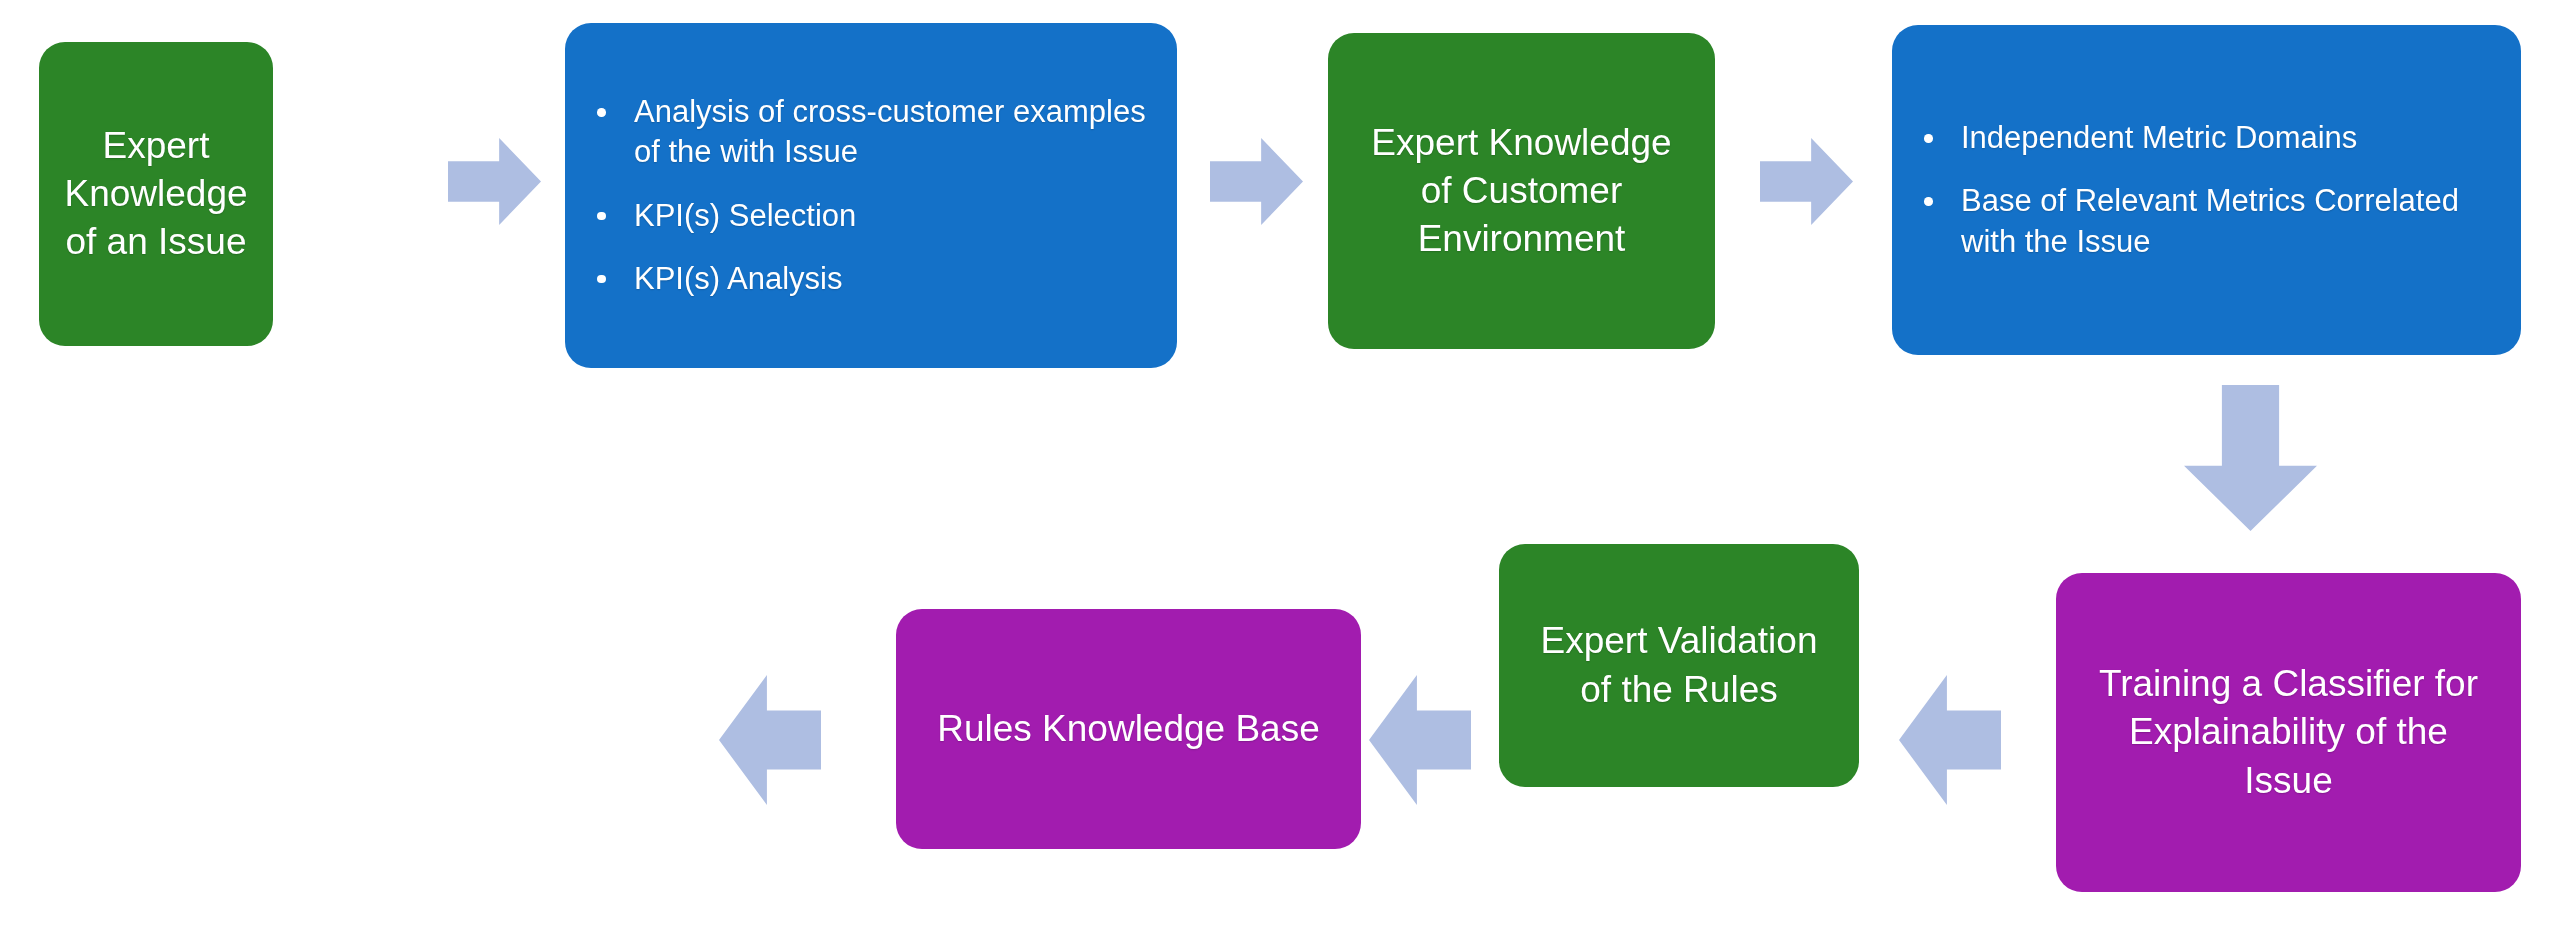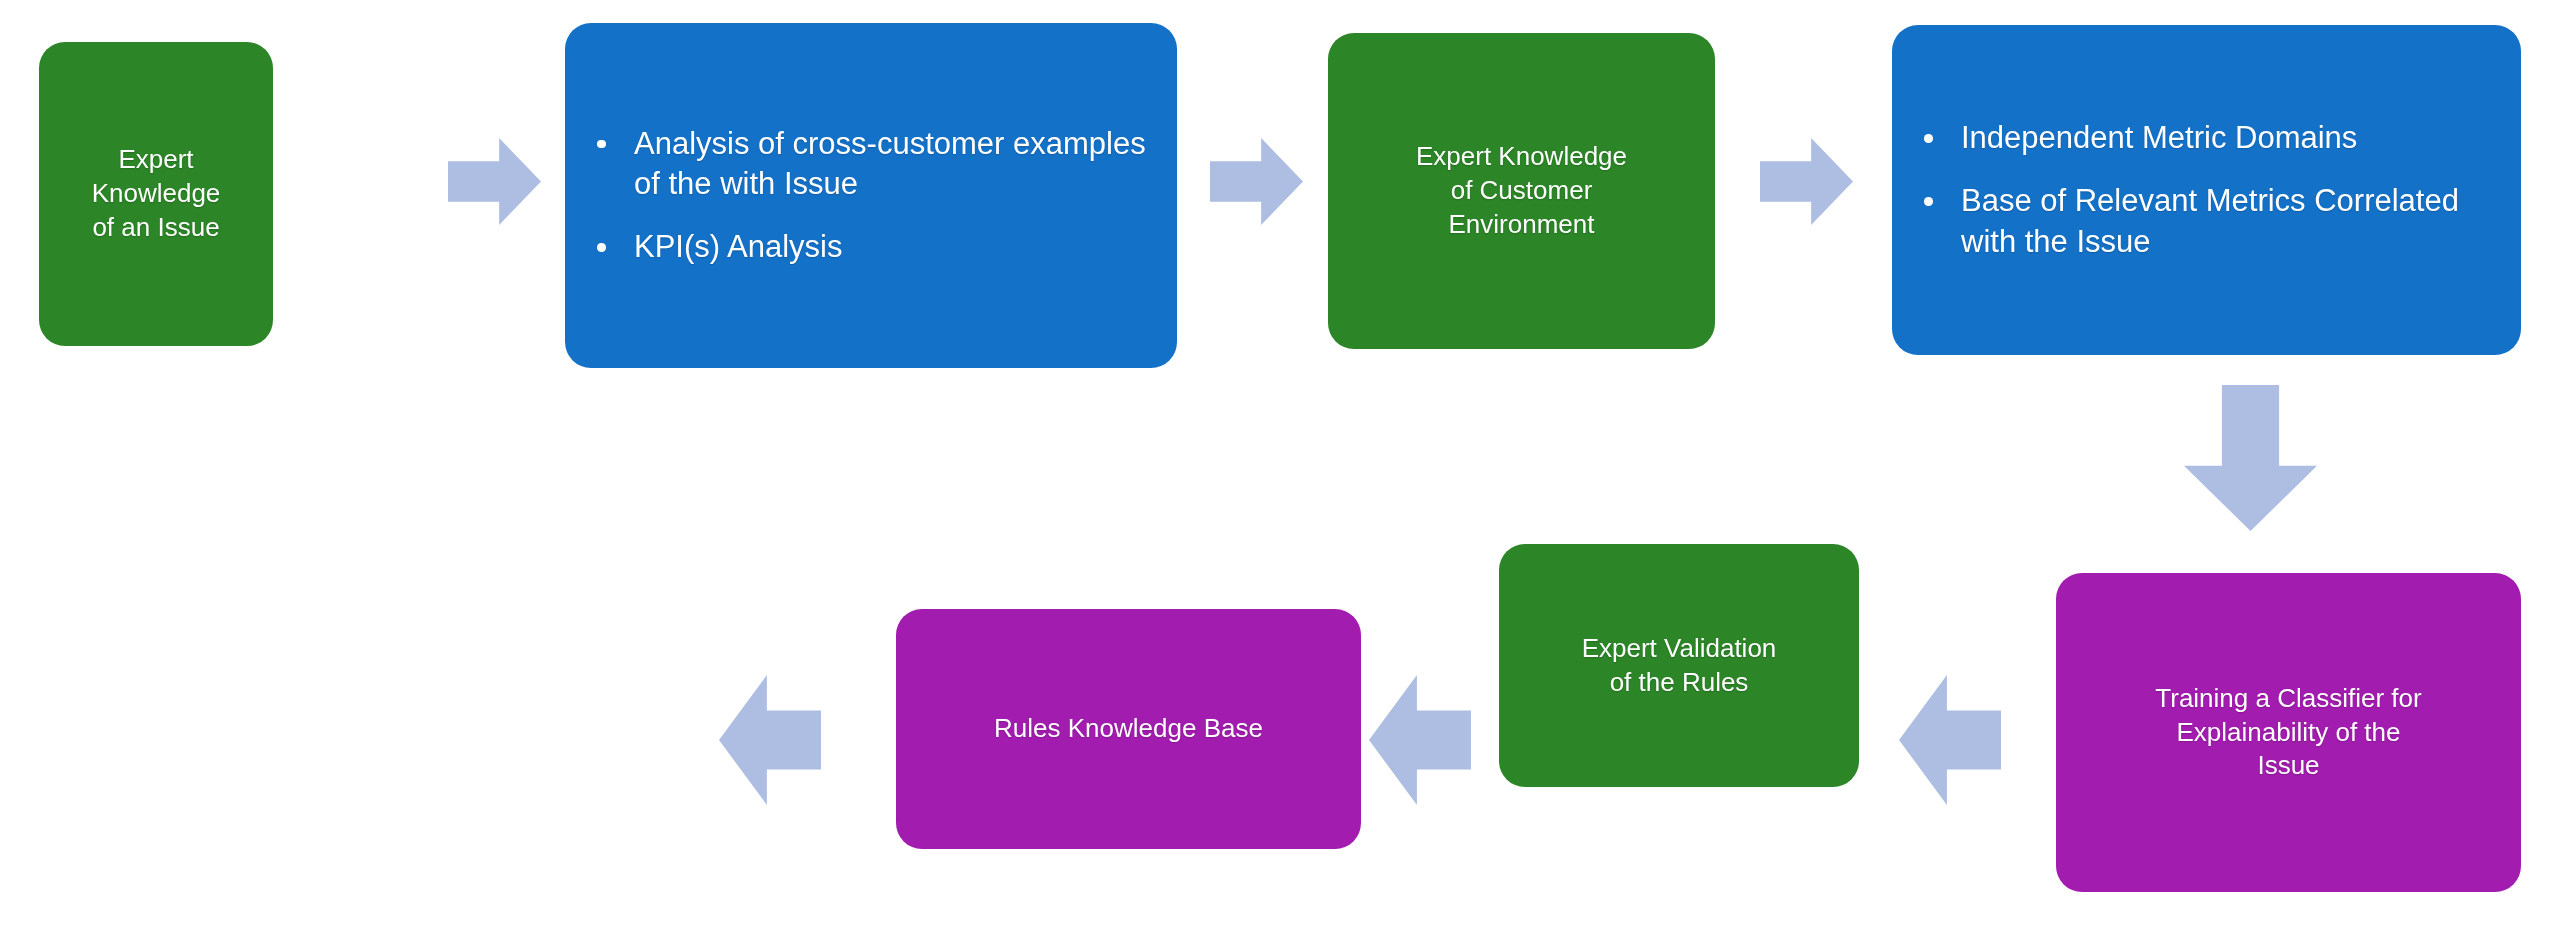--- a/index.html
+++ b/index.html
@@ -29,21 +29,21 @@
     justify-content: center;
     text-shadow: 0 0.8px 1.5px rgba(0,0,0,0.18);
   }
   .box.green  { background: #2C8527; }
   .box.blue   { background: #1471C8; }
   .box.orange { background: #a21caf; }
 
   
   .box .centered-label {
     text-align: center;
-    font-size: 26px;
+    font-size: 37px;
     line-height: 1.30;
     padding: 0 14px;
     white-space: pre-line;
     font-weight: 400;
   }
 
   
   .box ul.bullets {
     list-style: none;
     margin: 0;
@@ -88,20 +88,21 @@
 
   <div class="arrow" style="left:448px; top:138px; width:93px; height:87px;">
     <svg viewBox="0 0 120 112" preserveAspectRatio="none">
       <polygon class="arrow-shape" points="0,30 66,30 66,0 120,56 66,112 66,82 0,82"></polygon>
     </svg>
   </div>
 
   <div class="box blue" style="left:565px; top:23px; width:612px; height:345px;">
     <ul class="bullets">
       <li><span class="bullet-dot"></span><span>Analysis of cross-customer examples of the with Issue</span></li>
+      <li><span class="bullet-dot"></span><span>KPI(s) Selection</span></li>
       <li><span class="bullet-dot"></span><span>KPI(s) Analysis</span></li>
     </ul>
   </div>
 
   <div class="arrow" style="left:1210px; top:138px; width:93px; height:87px;">
     <svg viewBox="0 0 120 112" preserveAspectRatio="none">
       <polygon class="arrow-shape" points="0,30 66,30 66,0 120,56 66,112 66,82 0,82"></polygon>
     </svg>
   </div>
 

